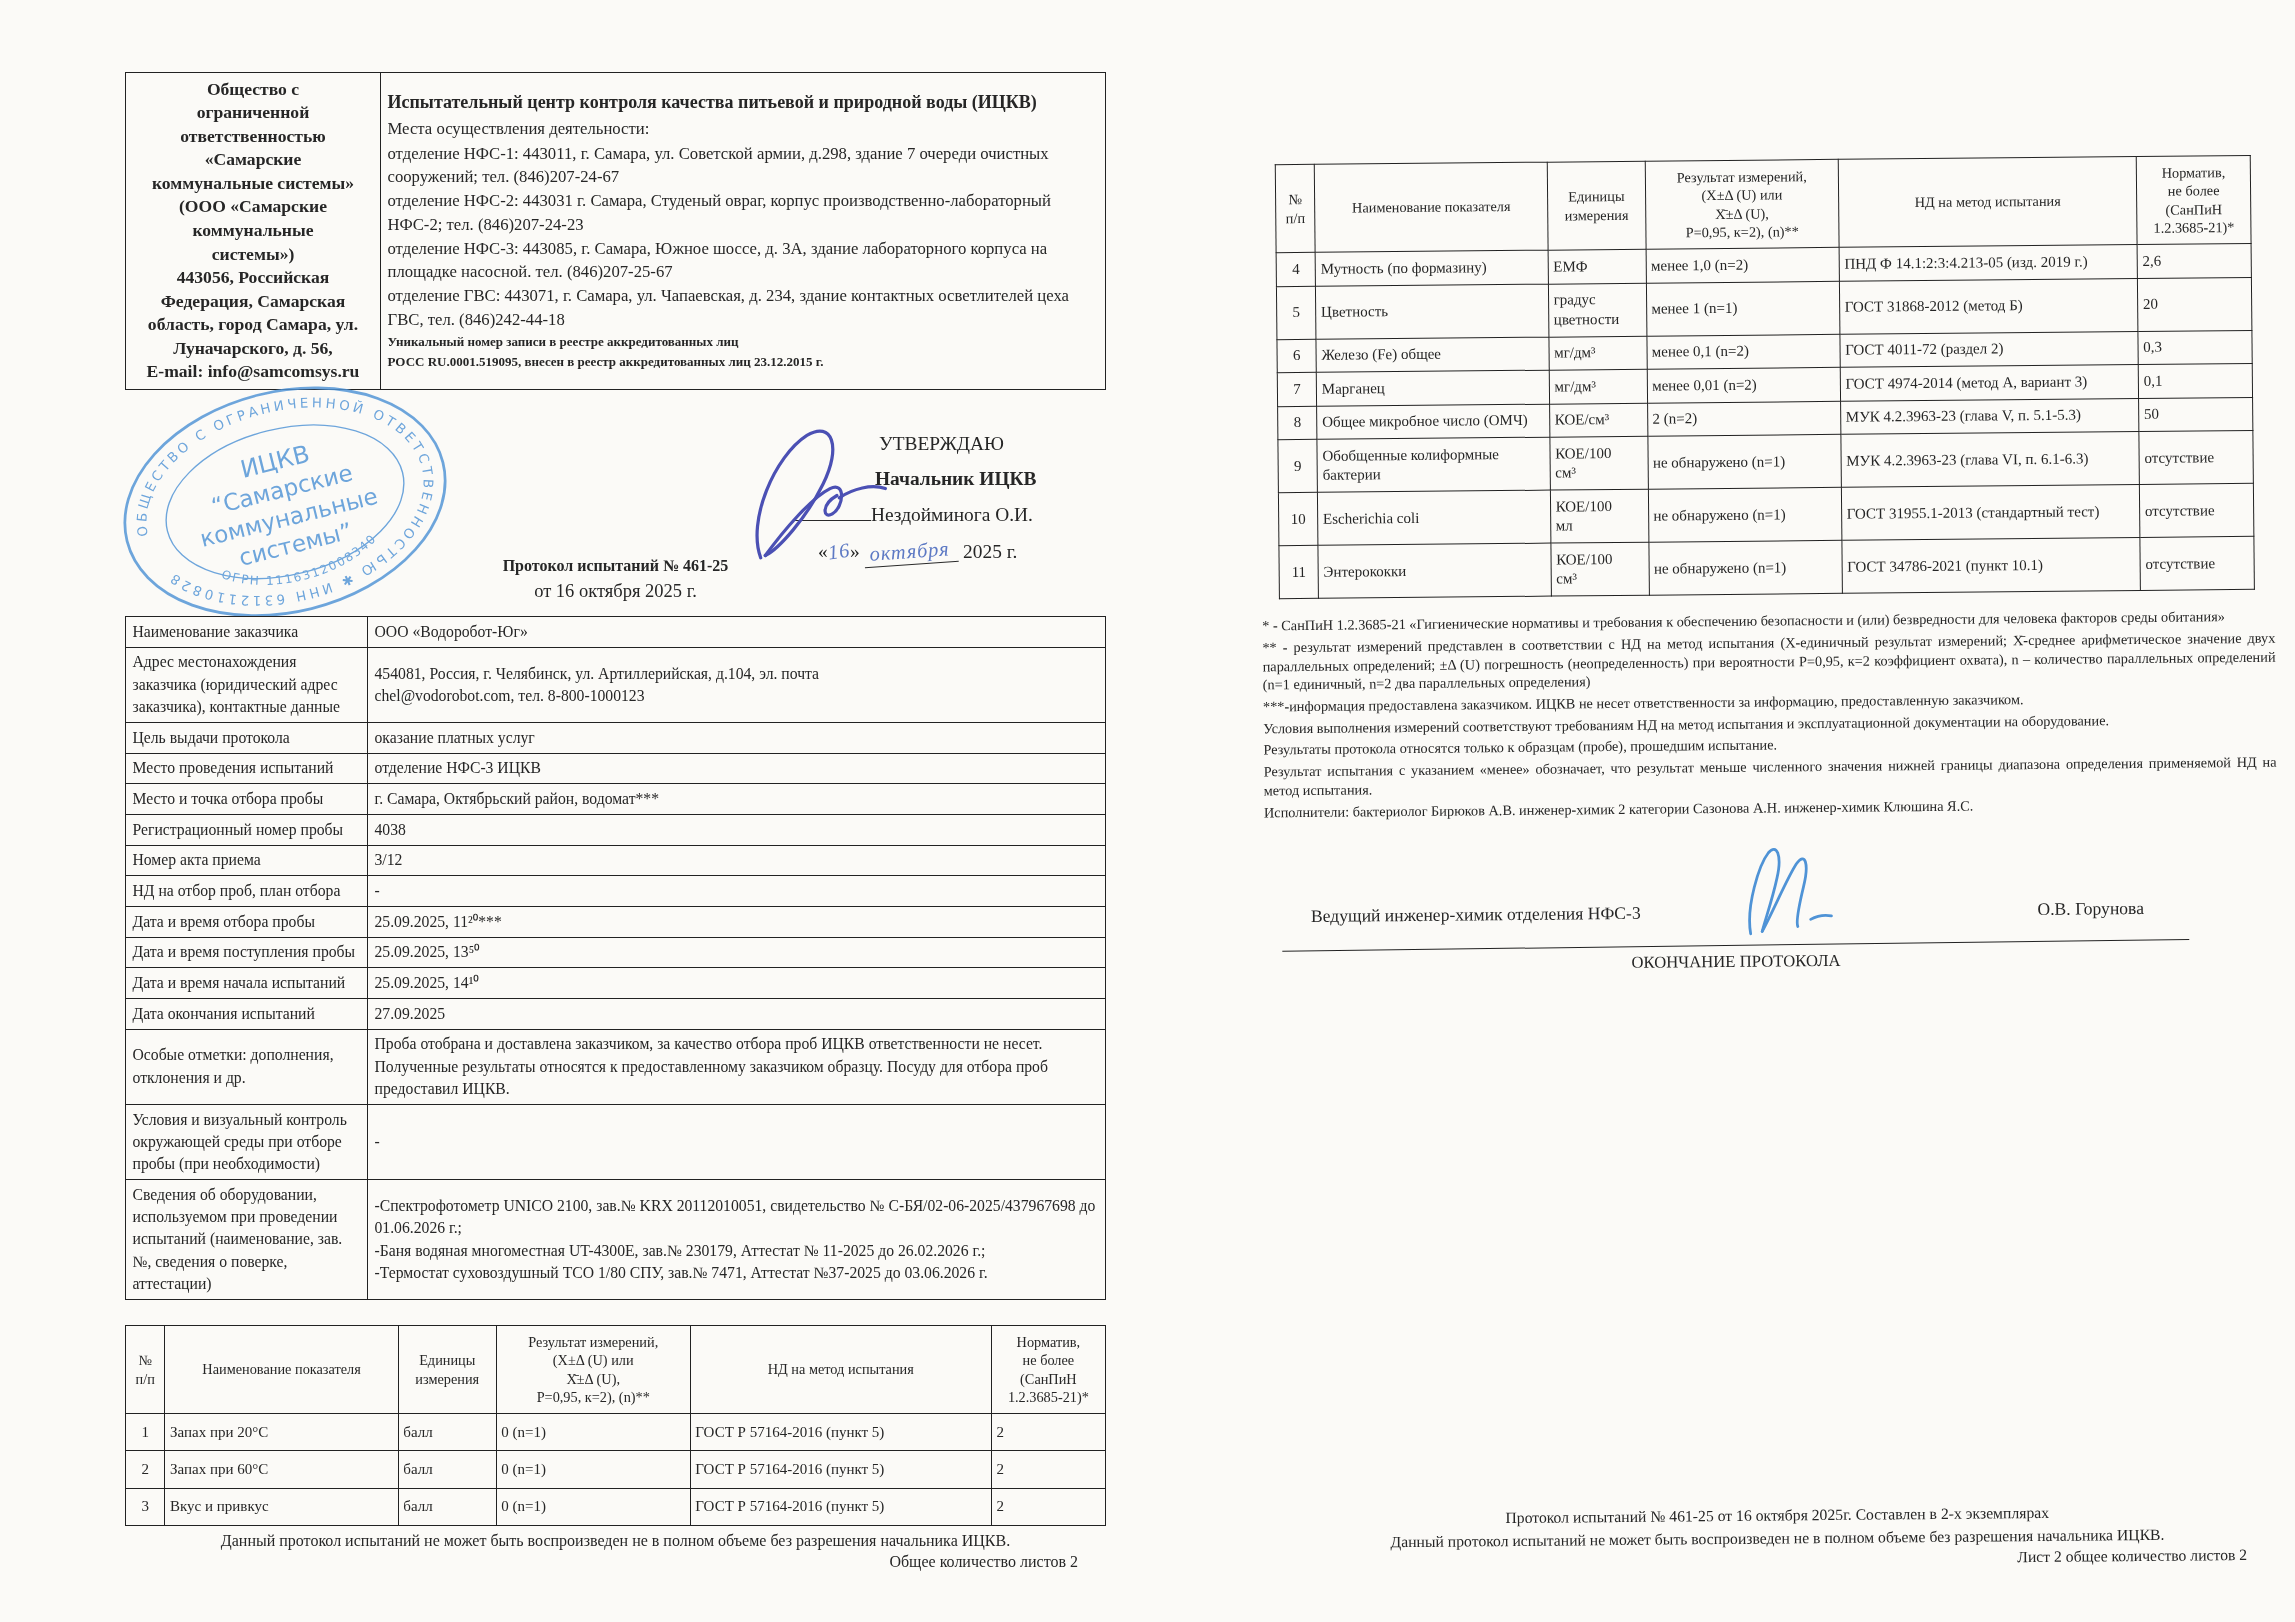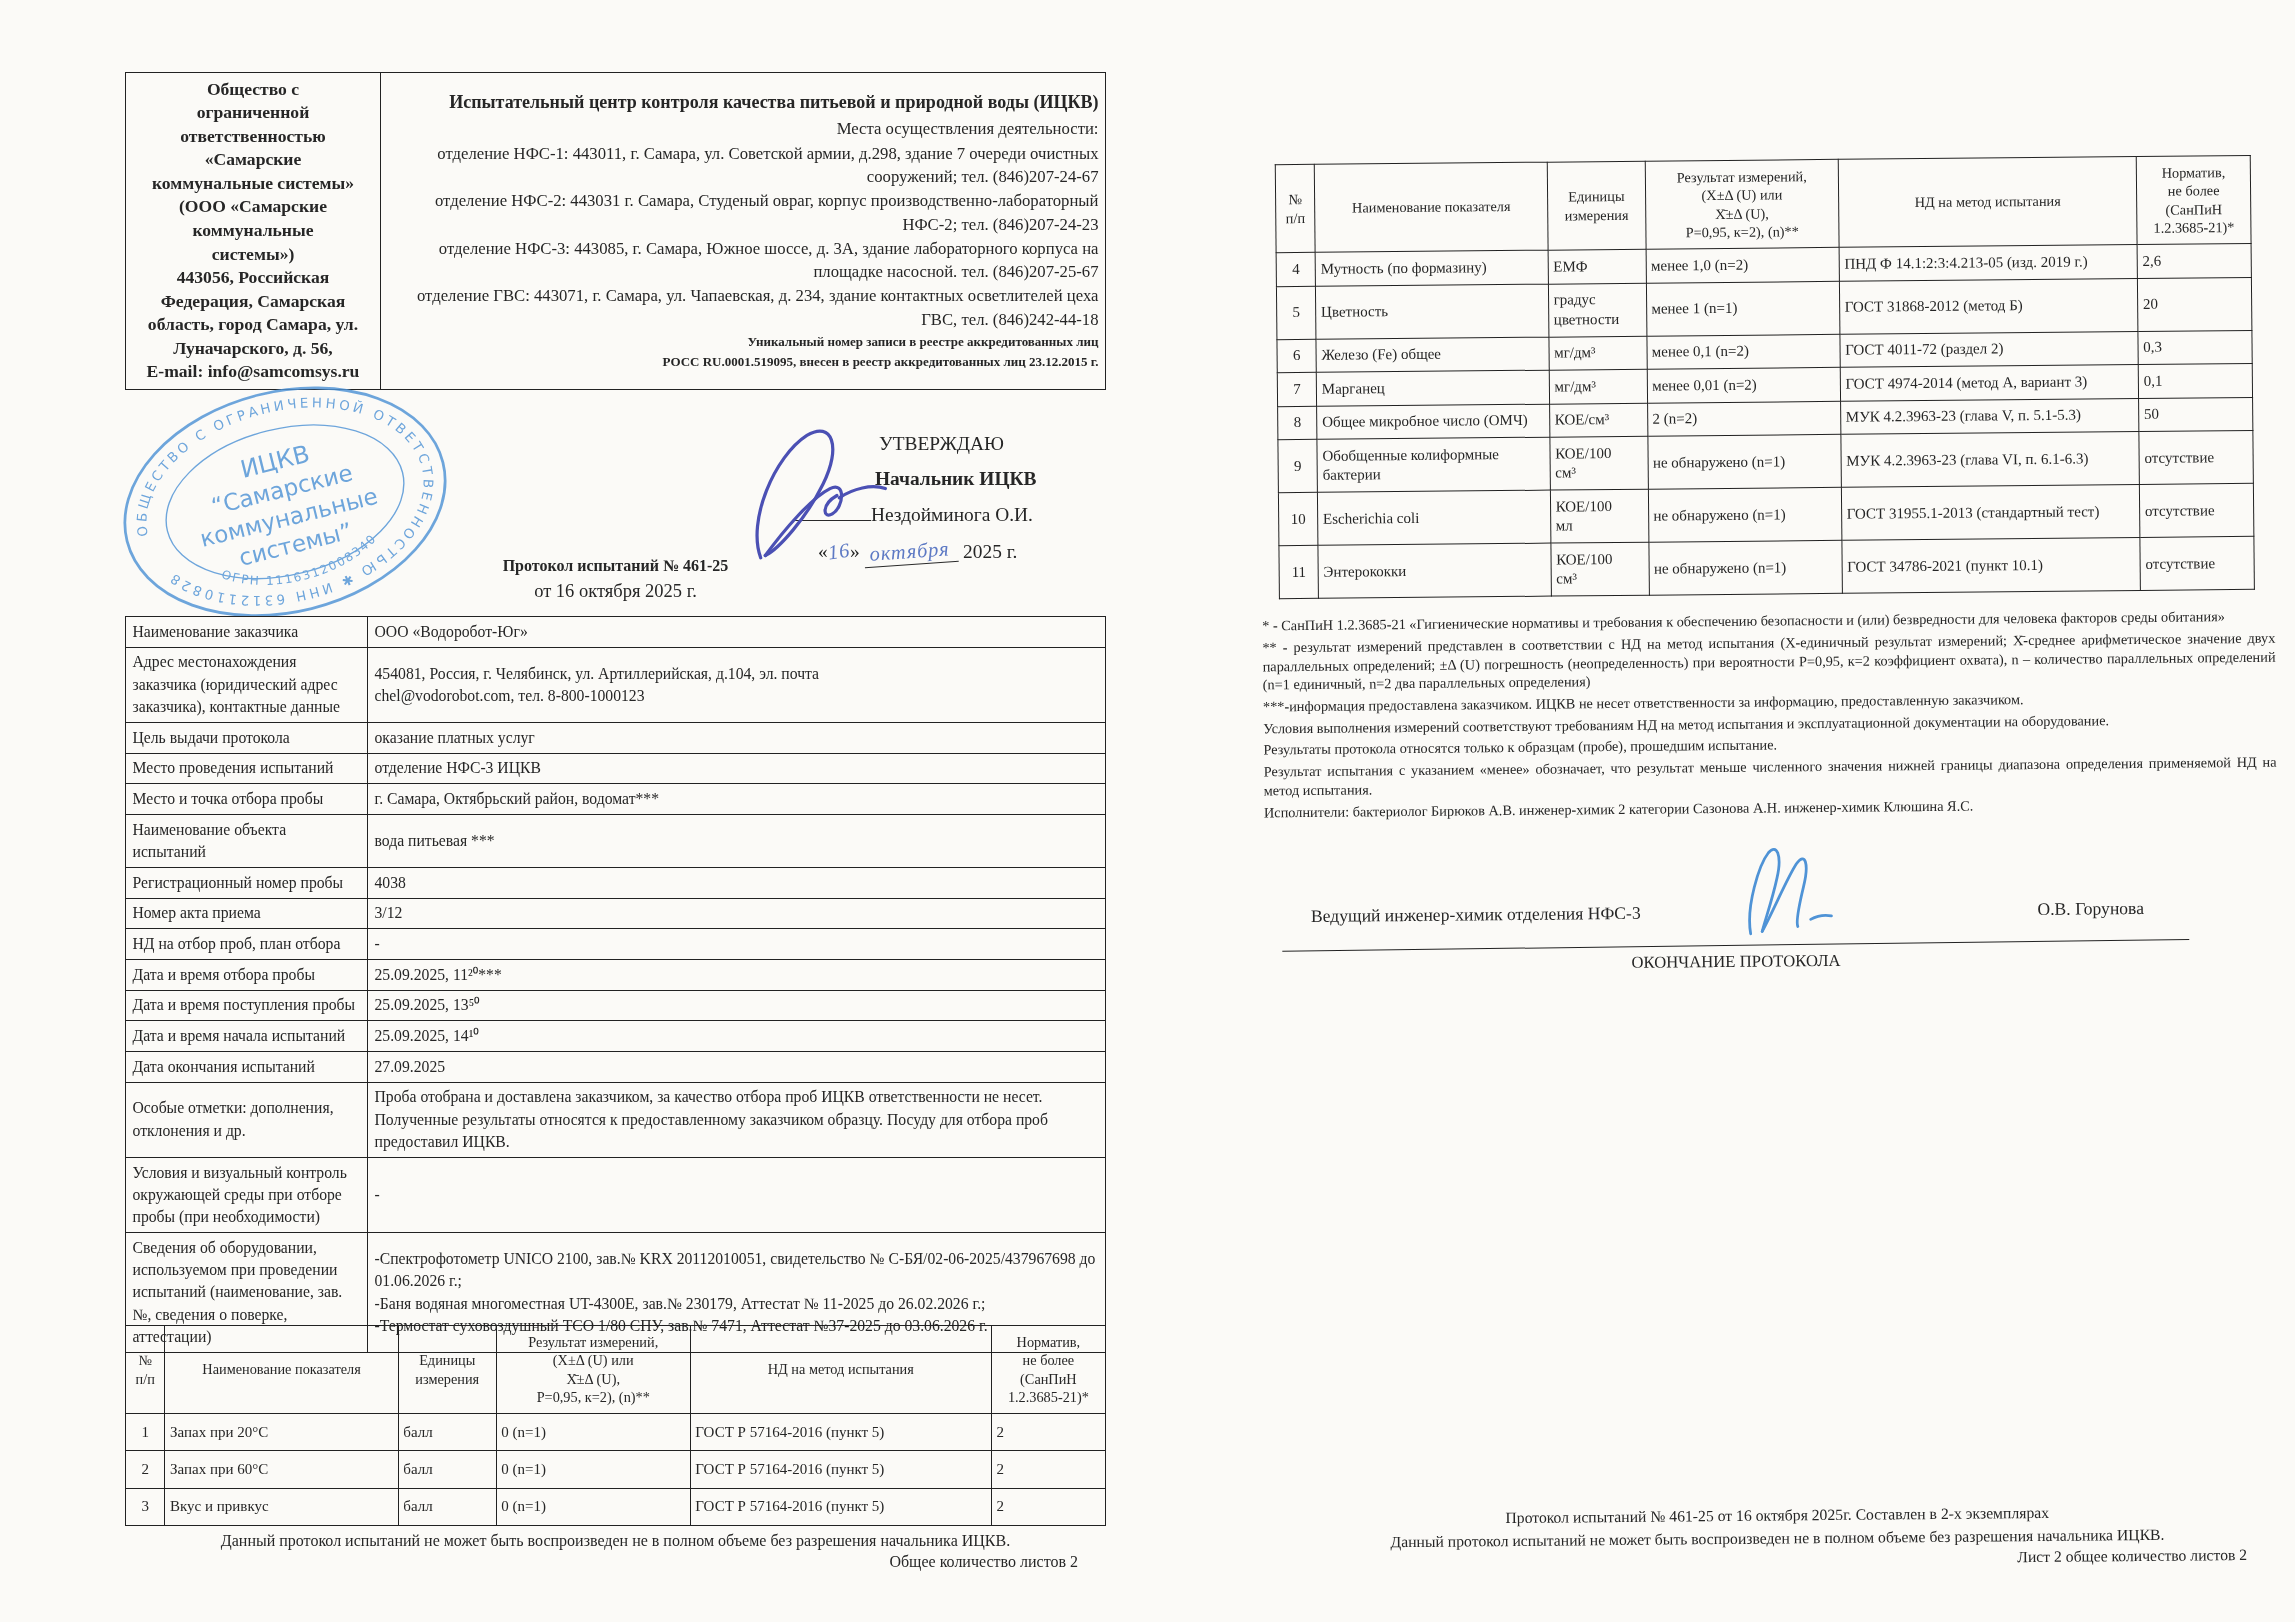--- a/index.html
+++ b/index.html
@@ -10,21 +10,21 @@
     color:#262626;
   }
   .page{position:absolute;top:0;height:1623px;}
   #page1{left:0;width:1148px;}
   #page2{left:1148px;width:1147px;transform:rotate(-0.55deg);transform-origin:50% 50%;}
 
   
   .org-table{position:absolute;left:125px;top:72px;width:981px;border-collapse:collapse;table-layout:fixed;}
   .org-table td{border:1.9px solid #222;vertical-align:middle;padding:4.6px 6.5px;}
   .org-left{width:241px;font-weight:bold;font-size:17.6px;line-height:1.34;text-align:center;white-space:pre-line;}
-  .org-right{text-align:right;font-size:16.7px;line-height:1.40;}
+  .org-right{text-align:left;font-size:16.7px;line-height:1.40;}
   .org-title{font-weight:bold;font-size:18px;margin-bottom:1.9px;}
   .org-sub{margin-bottom:0.9px;}
   .org-loc{margin:0 0 0.9px 0;}
   .org-accred{font-weight:bold;font-size:13px;margin-top:1.9px;}
 
   
   .stamp{position:absolute;left:107px;top:376px;opacity:.82;}
   .stamp text{font-family:"DejaVu Sans", sans-serif;}
 
   
@@ -170,24 +170,20 @@
         </tr>
         <tr>
           <td class="lbl">Место проведения испытаний</td>
           <td class="val">отделение НФС-3 ИЦКВ</td>
         </tr>
         <tr>
           <td class="lbl">Место и точка отбора пробы</td>
           <td class="val">г. Самара, Октябрьский район, водомат***</td>
         </tr>
         <tr>
-          <td class="lbl">Наименование объекта испытаний</td>
-          <td class="val">вода питьевая ***</td>
-        </tr>
-        <tr>
           <td class="lbl">Регистрационный номер пробы</td>
           <td class="val">4038</td>
         </tr>
         <tr>
           <td class="lbl">Номер акта приема</td>
           <td class="val">3/12</td>
         </tr>
         <tr>
           <td class="lbl">НД на отбор проб, план отбора</td>
           <td class="val">-</td>

